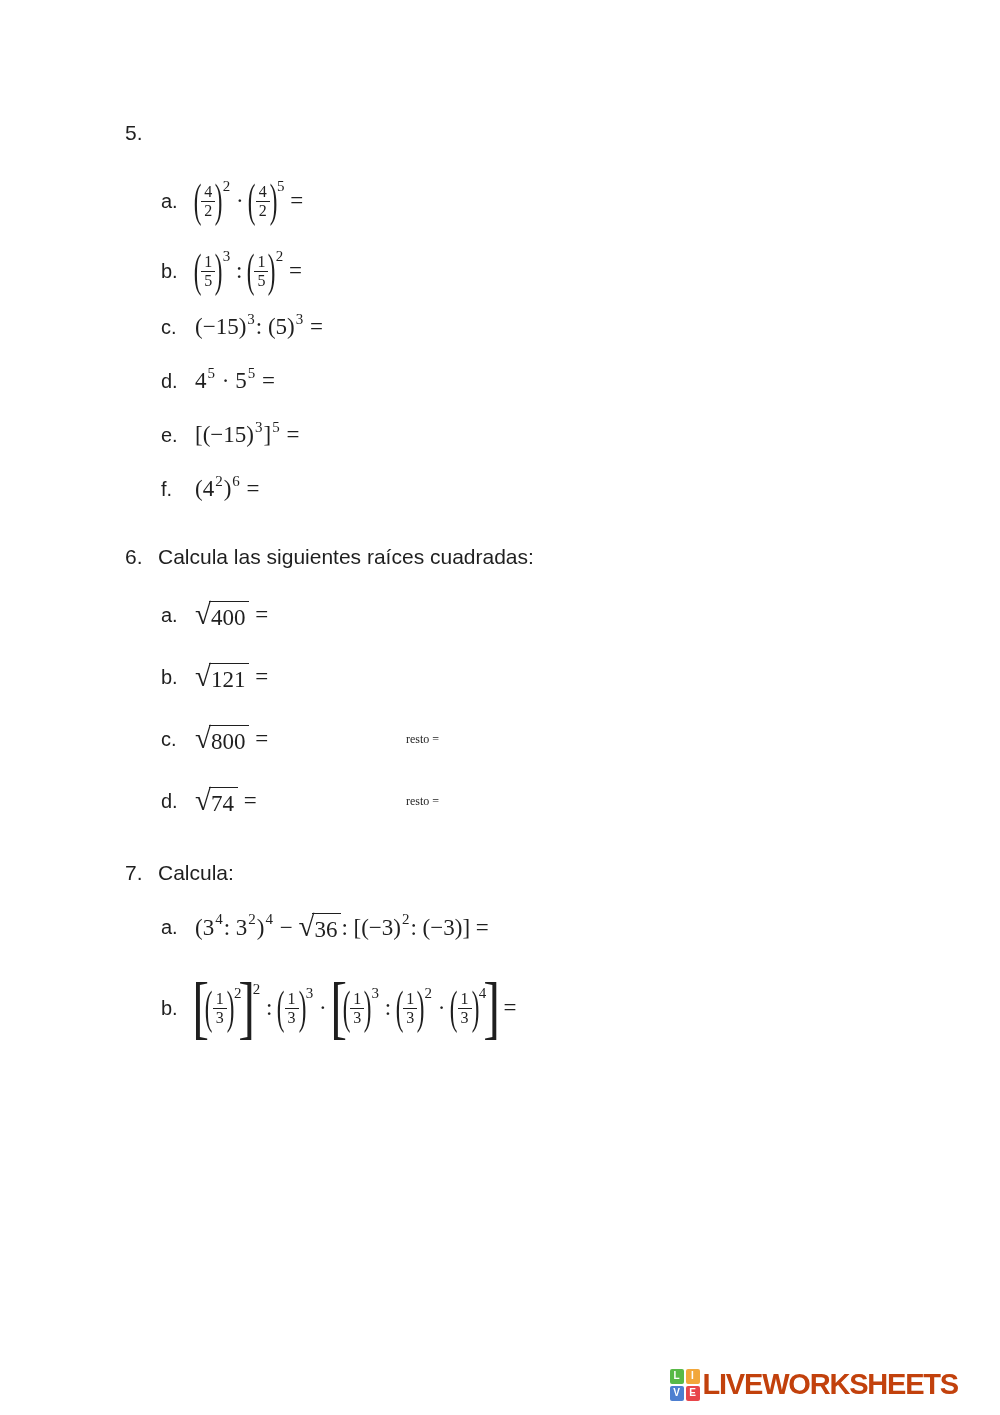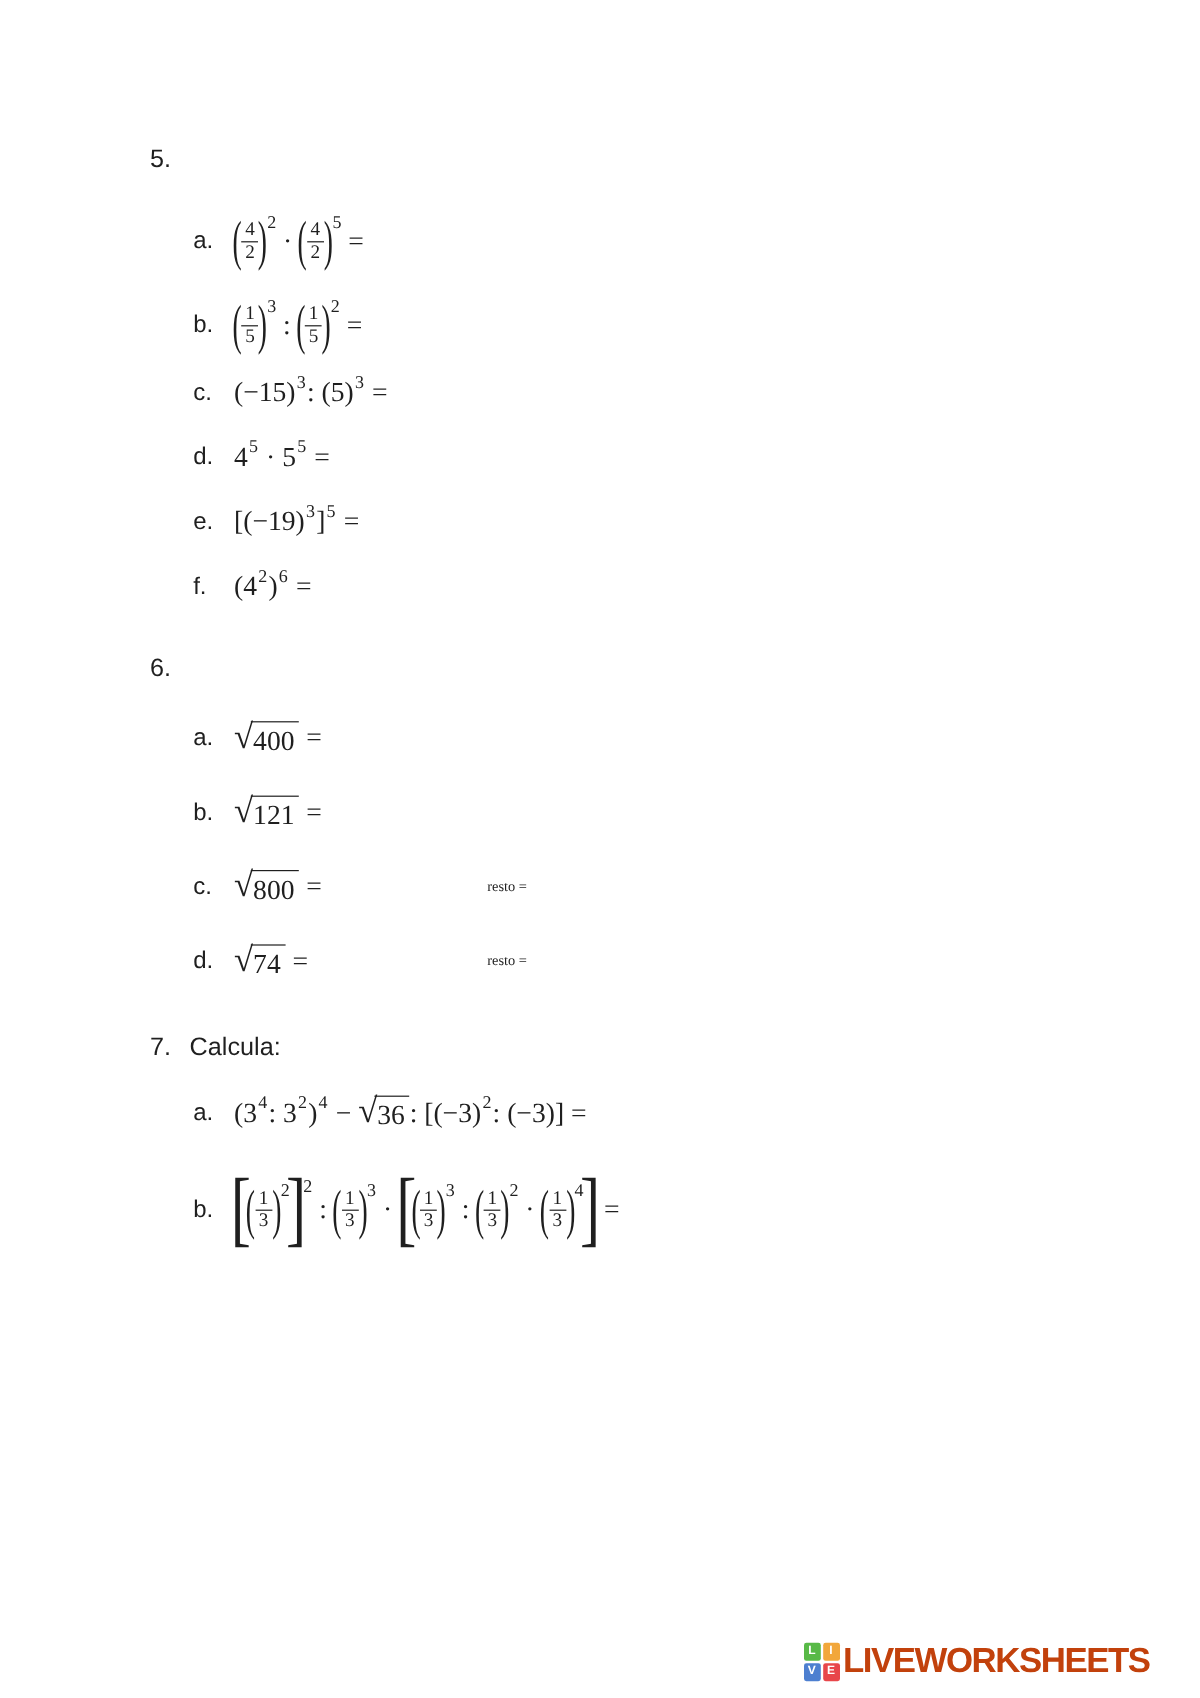--- a/index.html
+++ b/index.html
@@ -114,21 +114,21 @@
               <span class="mtxt">4</span>
               <span class="msup">5</span>
               <span class="mtxt"> · 5</span>
               <span class="msup">5</span>
               <span class="mtxt"> =</span>
             </span>
           </div>
           <div class="item simple">
             <span class="ilabel">e.</span>
             <span class="math">
-              <span class="mtxt">[(−19)</span>
+              <span class="mtxt">[(−15)</span>
               <span class="msup">3</span>
               <span class="mtxt">]</span>
               <span class="msup">5</span>
               <span class="mtxt"> =</span>
             </span>
           </div>
           <div class="item simple">
             <span class="ilabel">f.</span>
             <span class="math">
               <span class="mtxt">(4</span>
@@ -136,20 +136,21 @@
               <span class="mtxt">)</span>
               <span class="msup">6</span>
               <span class="mtxt"> =</span>
             </span>
           </div>
         </div>
       </section>
       <section class="ex">
         <div class="ex-head">
           <span class="ex-num">6.</span>
+          <span class="ex-title">Calcula las siguientes raíces cuadradas:</span>
         </div>
         <div class="items">
           <div class="item sqrt">
             <span class="ilabel">a.</span>
             <span class="math">
               <span class="msqrt">
                 <span class="mrad">√</span>
                 <span class="mradicand">400</span>
               </span>
               <span class="mtxt"> =</span>

